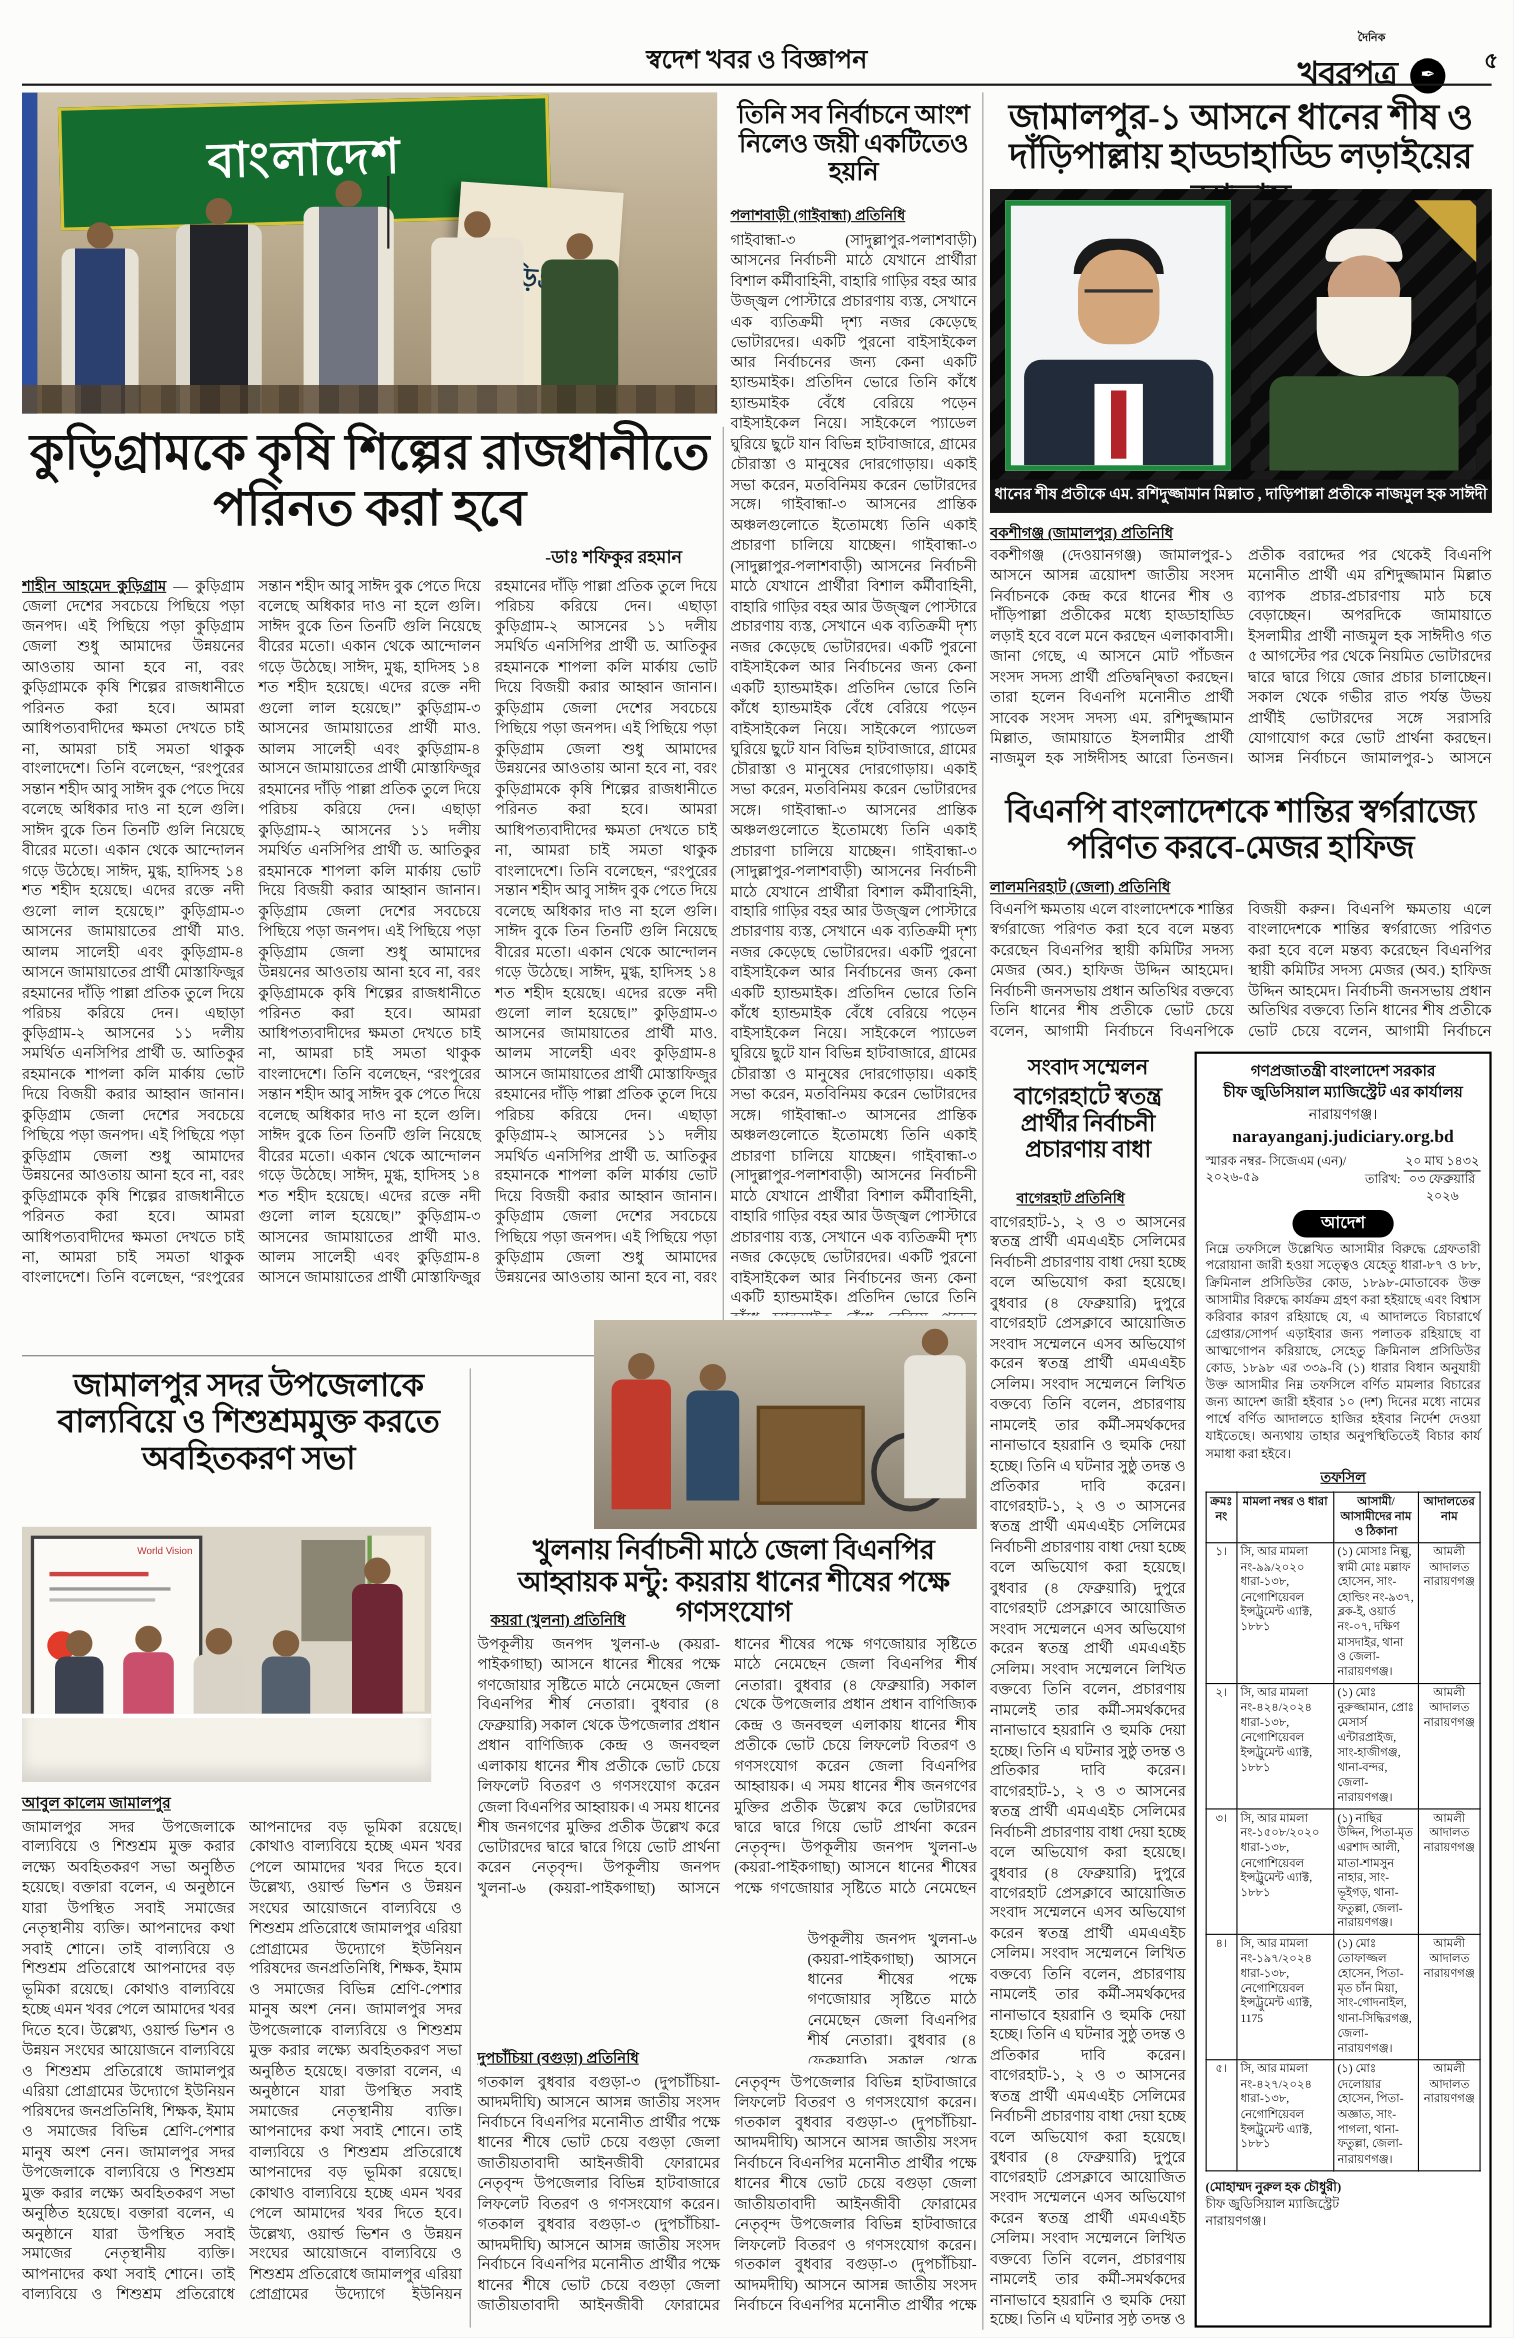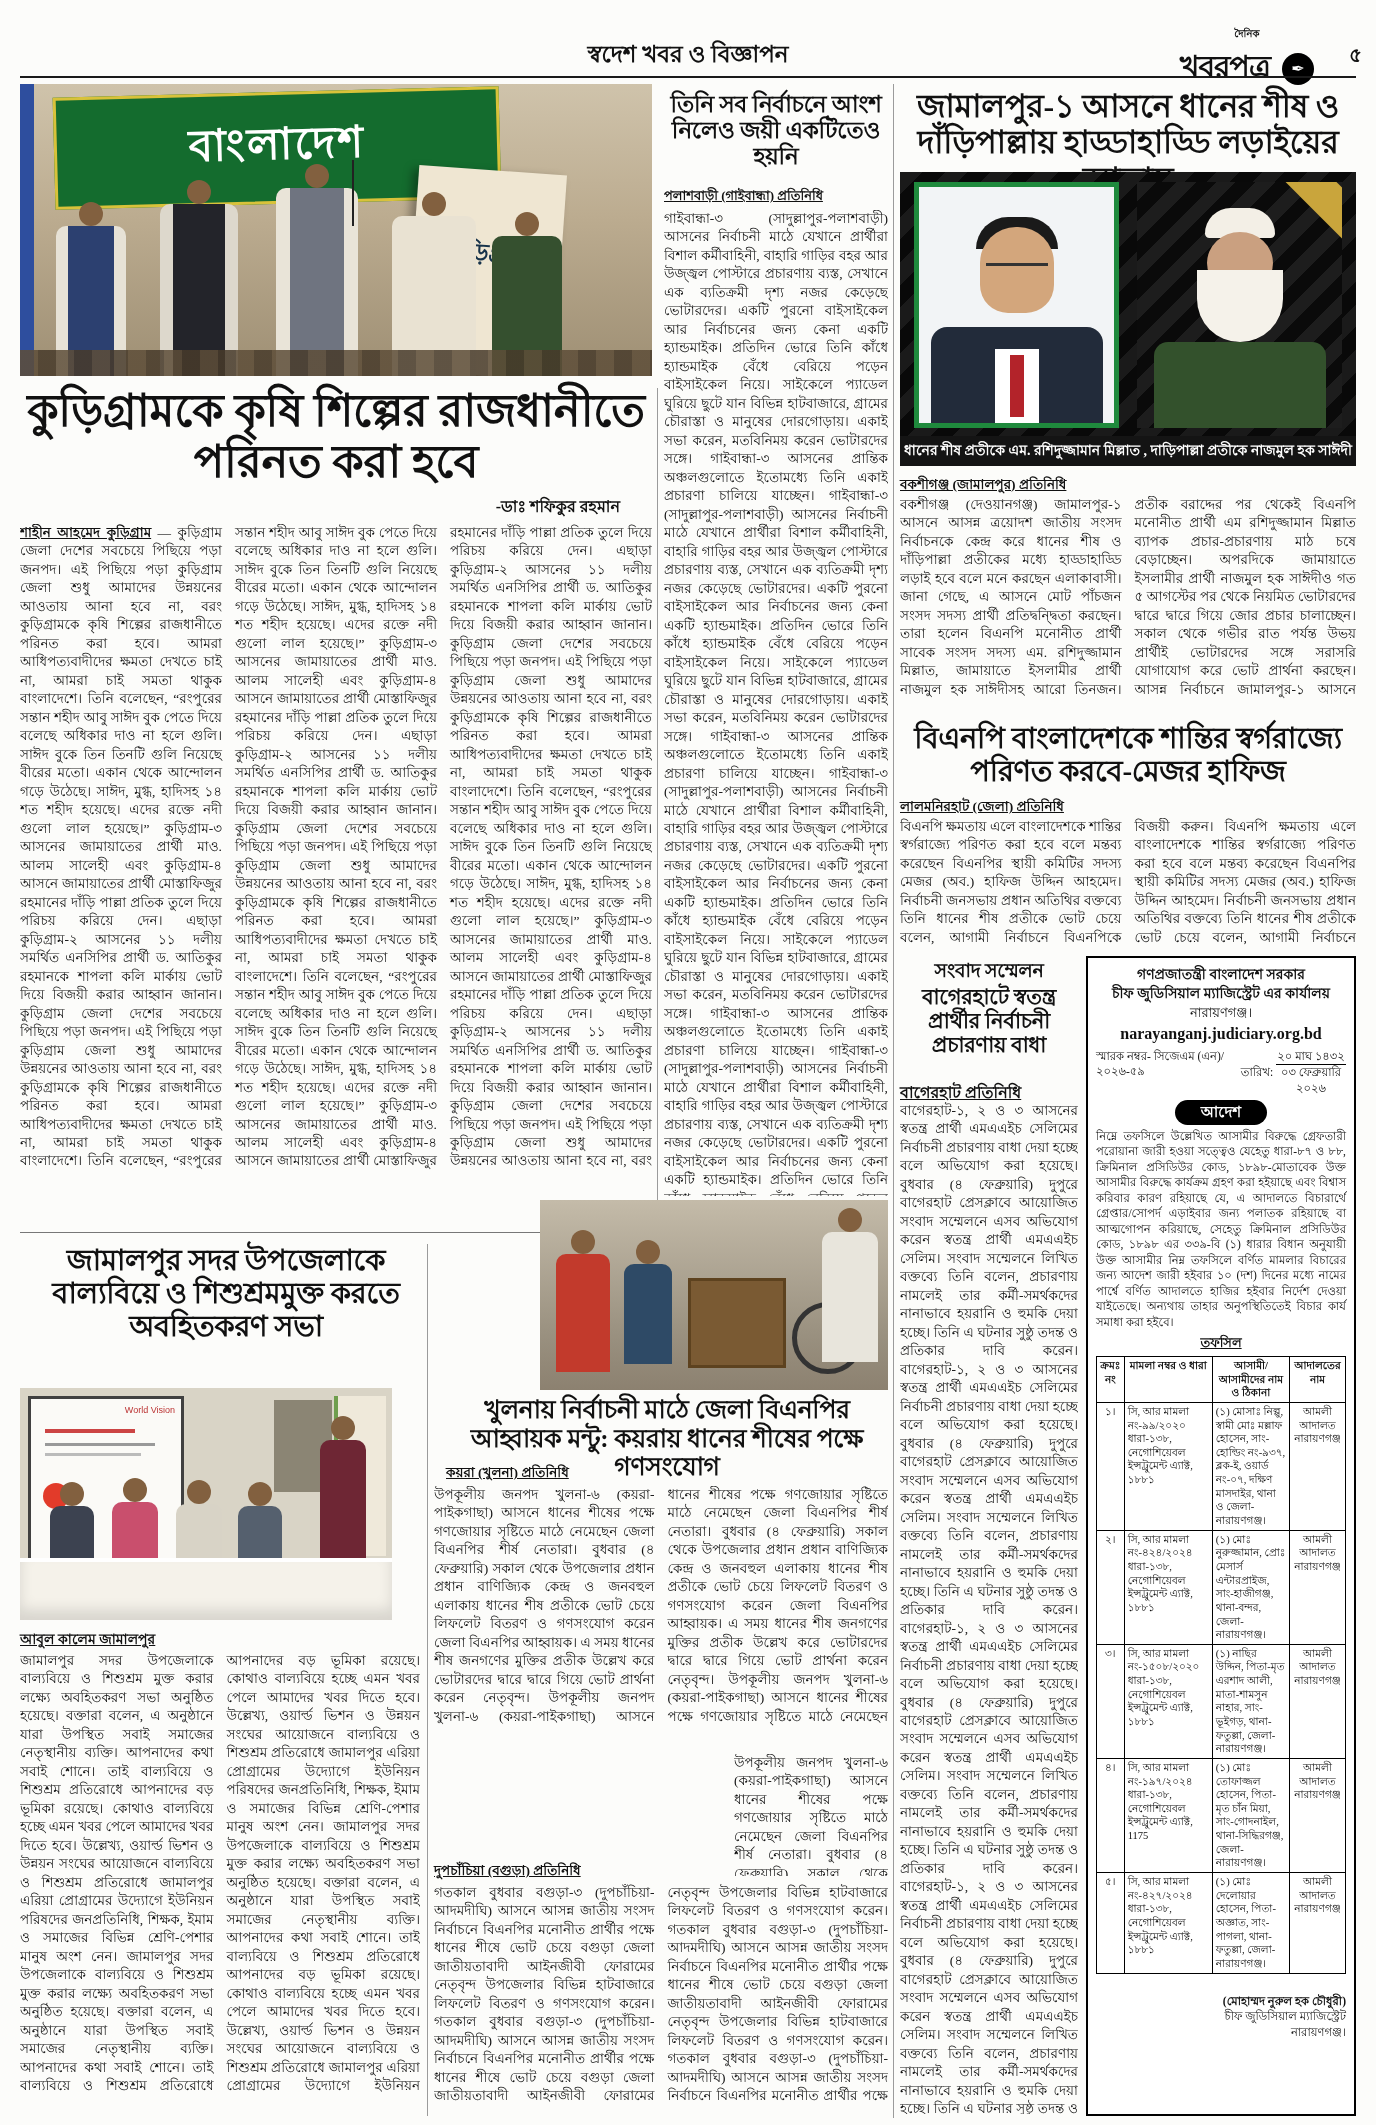--- a/index.html
+++ b/index.html
@@ -120,21 +120,21 @@
   </div>
   <div class="abs by" style="left:900px;top:474px;">বকশীগঞ্জ (জামালপুর) প্রতিনিধি</div>
   <div class="abs jtext cols2" style="left:900px;top:496px;width:456px;height:220px;">বকশীগঞ্জ (দেওয়ানগঞ্জ) জামালপুর-১ আসনে আসন্ন ত্রয়োদশ জাতীয় সংসদ নির্বাচনকে কেন্দ্র করে ধানের শীষ ও দাঁড়িপাল্লা প্রতীকের মধ্যে হাড্ডাহাড্ডি লড়াই হবে বলে মনে করছেন এলাকাবাসী। জানা গেছে, এ আসনে মোট পাঁচজন সংসদ সদস্য প্রার্থী প্রতিদ্বন্দ্বিতা করছেন। তারা হলেন বিএনপি মনোনীত প্রার্থী সাবেক সংসদ সদস্য এম. রশিদুজ্জামান মিল্লাত, জামায়াতে ইসলামীর প্রার্থী নাজমুল হক সাঈদীসহ আরো তিনজন। প্রতীক বরাদ্দের পর থেকেই বিএনপি মনোনীত প্রার্থী এম রশিদুজ্জামান মিল্লাত ব্যাপক প্রচার-প্রচারণায় মাঠ চষে বেড়াচ্ছেন। অপরদিকে জামায়াতে ইসলামীর প্রার্থী নাজমুল হক সাঈদীও গত ৫ আগস্টের পর থেকে নিয়মিত ভোটারদের দ্বারে দ্বারে গিয়ে জোর প্রচার চালাচ্ছেন। সকাল থেকে গভীর রাত পর্যন্ত উভয় প্রার্থীই ভোটারদের সঙ্গে সরাসরি যোগাযোগ করে ভোট প্রার্থনা করছেন। আসন্ন নির্বাচনে জামালপুর-১ আসনে ধানের শীষ ও দাঁড়িপাল্লা প্রতীকের মধ্যে তীব্র প্রতিদ্বন্দ্বিতা গড়ে উঠবে বলে ধারণা করছেন স্থানীয় ভোটাররা।  বকশীগঞ্জ (দেওয়ানগঞ্জ) জামালপুর-১ আসনে আসন্ন ত্রয়োদশ জাতীয় সংসদ নির্বাচনকে কেন্দ্র করে ধানের শীষ ও দাঁড়িপাল্লা প্রতীকের মধ্যে হাড্ডাহাড্ডি লড়াই হবে বলে মনে করছেন এলাকাবাসী। জানা গেছে, এ আসনে মোট পাঁচজন সংসদ সদস্য প্রার্থী প্রতিদ্বন্দ্বিতা করছেন। তারা হলেন বিএনপি মনোনীত প্রার্থী সাবেক সংসদ সদস্য এম. রশিদুজ্জামান মিল্লাত, জামায়াতে ইসলামীর প্রার্থী নাজমুল হক সাঈদীসহ আরো তিনজন। প্রতীক বরাদ্দের পর থেকেই বিএনপি মনোনীত প্রার্থী এম রশিদুজ্জামান মিল্লাত ব্যাপক প্রচার-প্রচারণায় মাঠ চষে বেড়াচ্ছেন। অপরদিকে জামায়াতে ইসলামীর প্রার্থী নাজমুল হক সাঈদীও গত ৫ আগস্টের পর থেকে নিয়মিত ভোটারদের দ্বারে দ্বারে গিয়ে জোর প্রচার চালাচ্ছেন। সকাল থেকে গভীর রাত পর্যন্ত উভয় প্রার্থীই ভোটারদের সঙ্গে সরাসরি যোগাযোগ করে ভোট প্রার্থনা করছেন। আসন্ন নির্বাচনে জামালপুর-১ আসনে ধানের শীষ ও দাঁড়িপাল্লা প্রতীকের মধ্যে তীব্র প্রতিদ্বন্দ্বিতা গড়ে উঠবে বলে ধারণা করছেন স্থানীয় ভোটাররা। </div>
 
   <div class="abs hl" style="left:900px;top:722px;width:456px;font-size:29px;">বিএনপি বাংলাদেশকে শান্তির স্বর্গরাজ্যে পরিণত করবে-মেজর হাফিজ</div>
   <div class="abs by" style="left:900px;top:796px;">লালমনিরহাট (জেলা) প্রতিনিধি</div>
   <div class="abs jtext cols2" style="left:900px;top:818px;width:456px;height:134px;">বিএনপি ক্ষমতায় এলে বাংলাদেশকে শান্তির স্বর্গরাজ্যে পরিণত করা হবে বলে মন্তব্য করেছেন বিএনপির স্থায়ী কমিটির সদস্য মেজর (অব.) হাফিজ উদ্দিন আহমেদ। নির্বাচনী জনসভায় প্রধান অতিথির বক্তব্যে তিনি ধানের শীষ প্রতীকে ভোট চেয়ে বলেন, আগামী নির্বাচনে বিএনপিকে বিজয়ী করুন।  বিএনপি ক্ষমতায় এলে বাংলাদেশকে শান্তির স্বর্গরাজ্যে পরিণত করা হবে বলে মন্তব্য করেছেন বিএনপির স্থায়ী কমিটির সদস্য মেজর (অব.) হাফিজ উদ্দিন আহমেদ। নির্বাচনী জনসভায় প্রধান অতিথির বক্তব্যে তিনি ধানের শীষ প্রতীকে ভোট চেয়ে বলেন, আগামী নির্বাচনে বিএনপিকে বিজয়ী করুন।  বিএনপি ক্ষমতায় এলে বাংলাদেশকে শান্তির স্বর্গরাজ্যে পরিণত করা হবে বলে মন্তব্য করেছেন বিএনপির স্থায়ী কমিটির সদস্য মেজর (অব.) হাফিজ উদ্দিন আহমেদ। নির্বাচনী জনসভায় প্রধান অতিথির বক্তব্যে তিনি ধানের শীষ প্রতীকে ভোট চেয়ে বলেন, আগামী নির্বাচনে বিএনপিকে বিজয়ী করুন। </div>
 
   <div class="abs hl" style="left:900px;top:960px;width:178px;font-size:19px;">সংবাদ সম্মেলন</div>
   <div class="abs hl" style="left:900px;top:986px;width:178px;font-size:21px;">বাগেরহাটে স্বতন্ত্র প্রার্থীর নির্বাচনী প্রচারণায় বাধা</div>
-  <div class="abs by" style="left:900px;top:1080px;font-size:16px;">বাগেরহাট প্রতিনিধি</div>
+  <div class="abs by" style="left:924px;top:1080px;font-size:13px;">বাগেরহাট প্রতিনিধি</div>
   <div class="abs jtext" style="left:900px;top:1102px;width:178px;height:1012px;">বাগেরহাট-১, ২ ও ৩ আসনের স্বতন্ত্র প্রার্থী এমএএইচ সেলিমের নির্বাচনী প্রচারণায় বাধা দেয়া হচ্ছে বলে অভিযোগ করা হয়েছে। বুধবার (৪ ফেব্রুয়ারি) দুপুরে বাগেরহাট প্রেসক্লাবে আয়োজিত সংবাদ সম্মেলনে এসব অভিযোগ করেন স্বতন্ত্র প্রার্থী এমএএইচ সেলিম। সংবাদ সম্মেলনে লিখিত বক্তব্যে তিনি বলেন, প্রচারণায় নামলেই তার কর্মী-সমর্থকদের নানাভাবে হয়রানি ও হুমকি দেয়া হচ্ছে। তিনি এ ঘটনার সুষ্ঠু তদন্ত ও প্রতিকার দাবি করেন।  বাগেরহাট-১, ২ ও ৩ আসনের স্বতন্ত্র প্রার্থী এমএএইচ সেলিমের নির্বাচনী প্রচারণায় বাধা দেয়া হচ্ছে বলে অভিযোগ করা হয়েছে। বুধবার (৪ ফেব্রুয়ারি) দুপুরে বাগেরহাট প্রেসক্লাবে আয়োজিত সংবাদ সম্মেলনে এসব অভিযোগ করেন স্বতন্ত্র প্রার্থী এমএএইচ সেলিম। সংবাদ সম্মেলনে লিখিত বক্তব্যে তিনি বলেন, প্রচারণায় নামলেই তার কর্মী-সমর্থকদের নানাভাবে হয়রানি ও হুমকি দেয়া হচ্ছে। তিনি এ ঘটনার সুষ্ঠু তদন্ত ও প্রতিকার দাবি করেন।  বাগেরহাট-১, ২ ও ৩ আসনের স্বতন্ত্র প্রার্থী এমএএইচ সেলিমের নির্বাচনী প্রচারণায় বাধা দেয়া হচ্ছে বলে অভিযোগ করা হয়েছে। বুধবার (৪ ফেব্রুয়ারি) দুপুরে বাগেরহাট প্রেসক্লাবে আয়োজিত সংবাদ সম্মেলনে এসব অভিযোগ করেন স্বতন্ত্র প্রার্থী এমএএইচ সেলিম। সংবাদ সম্মেলনে লিখিত বক্তব্যে তিনি বলেন, প্রচারণায় নামলেই তার কর্মী-সমর্থকদের নানাভাবে হয়রানি ও হুমকি দেয়া হচ্ছে। তিনি এ ঘটনার সুষ্ঠু তদন্ত ও প্রতিকার দাবি করেন।  বাগেরহাট-১, ২ ও ৩ আসনের স্বতন্ত্র প্রার্থী এমএএইচ সেলিমের নির্বাচনী প্রচারণায় বাধা দেয়া হচ্ছে বলে অভিযোগ করা হয়েছে। বুধবার (৪ ফেব্রুয়ারি) দুপুরে বাগেরহাট প্রেসক্লাবে আয়োজিত সংবাদ সম্মেলনে এসব অভিযোগ করেন স্বতন্ত্র প্রার্থী এমএএইচ সেলিম। সংবাদ সম্মেলনে লিখিত বক্তব্যে তিনি বলেন, প্রচারণায় নামলেই তার কর্মী-সমর্থকদের নানাভাবে হয়রানি ও হুমকি দেয়া হচ্ছে। তিনি এ ঘটনার সুষ্ঠু তদন্ত ও প্রতিকার দাবি করেন।  বাগেরহাট-১, ২ ও ৩ আসনের স্বতন্ত্র প্রার্থী এমএএইচ সেলিমের নির্বাচনী প্রচারণায় বাধা দেয়া হচ্ছে বলে অভিযোগ করা হয়েছে। বুধবার (৪ ফেব্রুয়ারি) দুপুরে বাগেরহাট প্রেসক্লাবে আয়োজিত সংবাদ সম্মেলনে এসব অভিযোগ করেন স্বতন্ত্র প্রার্থী এমএএইচ সেলিম। সংবাদ সম্মেলনে লিখিত বক্তব্যে তিনি বলেন, প্রচারণায় নামলেই তার কর্মী-সমর্থকদের নানাভাবে হয়রানি ও হুমকি দেয়া হচ্ছে। তিনি এ ঘটনার সুষ্ঠু তদন্ত ও প্রতিকার দাবি করেন।  বাগেরহাট-১, ২ ও ৩ আসনের স্বতন্ত্র প্রার্থী এমএএইচ সেলিমের নির্বাচনী প্রচারণায় বাধা দেয়া হচ্ছে বলে অভিযোগ করা হয়েছে। বুধবার (৪ ফেব্রুয়ারি) দুপুরে বাগেরহাট প্রেসক্লাবে আয়োজিত সংবাদ সম্মেলনে এসব অভিযোগ করেন স্বতন্ত্র প্রার্থী এমএএইচ সেলিম। সংবাদ সম্মেলনে লিখিত বক্তব্যে তিনি বলেন, প্রচারণায় নামলেই তার কর্মী-সমর্থকদের নানাভাবে হয়রানি ও হুমকি দেয়া হচ্ছে। তিনি এ ঘটনার সুষ্ঠু তদন্ত ও প্রতিকার দাবি করেন। </div>
 
   <div class="notice" style="left:1086px;top:956px;width:270px;height:1160px;">
     <div class="c" style="font-weight:bold;font-size:14px;">গণপ্রজাতন্ত্রী বাংলাদেশ সরকার</div>
     <div class="c" style="font-weight:bold;font-size:14px;">চীফ জুডিসিয়াল ম্যাজিস্ট্রেট এর কার্যালয়</div>
     <div class="c" style="font-size:13px;">নারায়ণগঞ্জ।</div>
     <div class="c" style="font-weight:bold;font-size:16px;margin:2px 0 4px;">narayanganj.judiciary.org.bd</div>
     <div style="display:flex;justify-content:space-between;align-items:flex-start;margin-bottom:4px;">
       <span>স্মারক নম্বর- সিজেএম (এন)/২০২৬-৫৯</span>
       <span style="display:flex;gap:3px;align-items:center;">
@@ -183,21 +183,21 @@
         <td class="court">আমলী আদালত নারায়ণগঞ্জ</td>
       </tr>
       <tr>
         <td class="cnum">৫।</td>
         <td>সি, আর মামলা নং-৪২৭/২০২৪ ধারা-১৩৮, নেগোশিয়েবল ইন্সট্রুমেন্ট এ্যাক্ট, ১৮৮১</td>
         <td>(১) মোঃ দেলোয়ার হোসেন, পিতা-অজ্ঞাত, সাং-পাগলা, থানা-ফতুল্লা, জেলা- নারায়ণগঞ্জ।</td>
         <td class="court">আমলী আদালত নারায়ণগঞ্জ</td>
       </tr>
     </tbody>
       </table>
-    <div style="text-align:right;margin-top:20px;">
+    <div style="margin-top:8px;">
       <div style="font-weight:bold;">(মোহাম্মদ নুরুল হক চৌধুরী)</div>
       <div>চীফ জুডিসিয়াল ম্যাজিস্ট্রেট</div>
       <div>নারায়ণগঞ্জ।</div>
     </div>
   </div>
 
   <div class="abs hl" style="left:20px;top:1244px;width:412px;font-size:29px;">জামালপুর সদর উপজেলাকে বাল্যবিয়ে ও শিশুশ্রমমুক্ত করতে অবহিতকরণ সভা</div>
   <div class="photo" style="left:20px;top:1388px;width:372px;height:232px;background:#d9d4c6;">
     <div class="abs" style="left:8px;top:8px;width:150px;height:172px;background:#fbfaf7;border:3px solid #404040;">
       <div class="abs" style="right:6px;top:6px;font-size:9px;color:#b33;font-family:'Liberation Sans',sans-serif;">World Vision</div>

